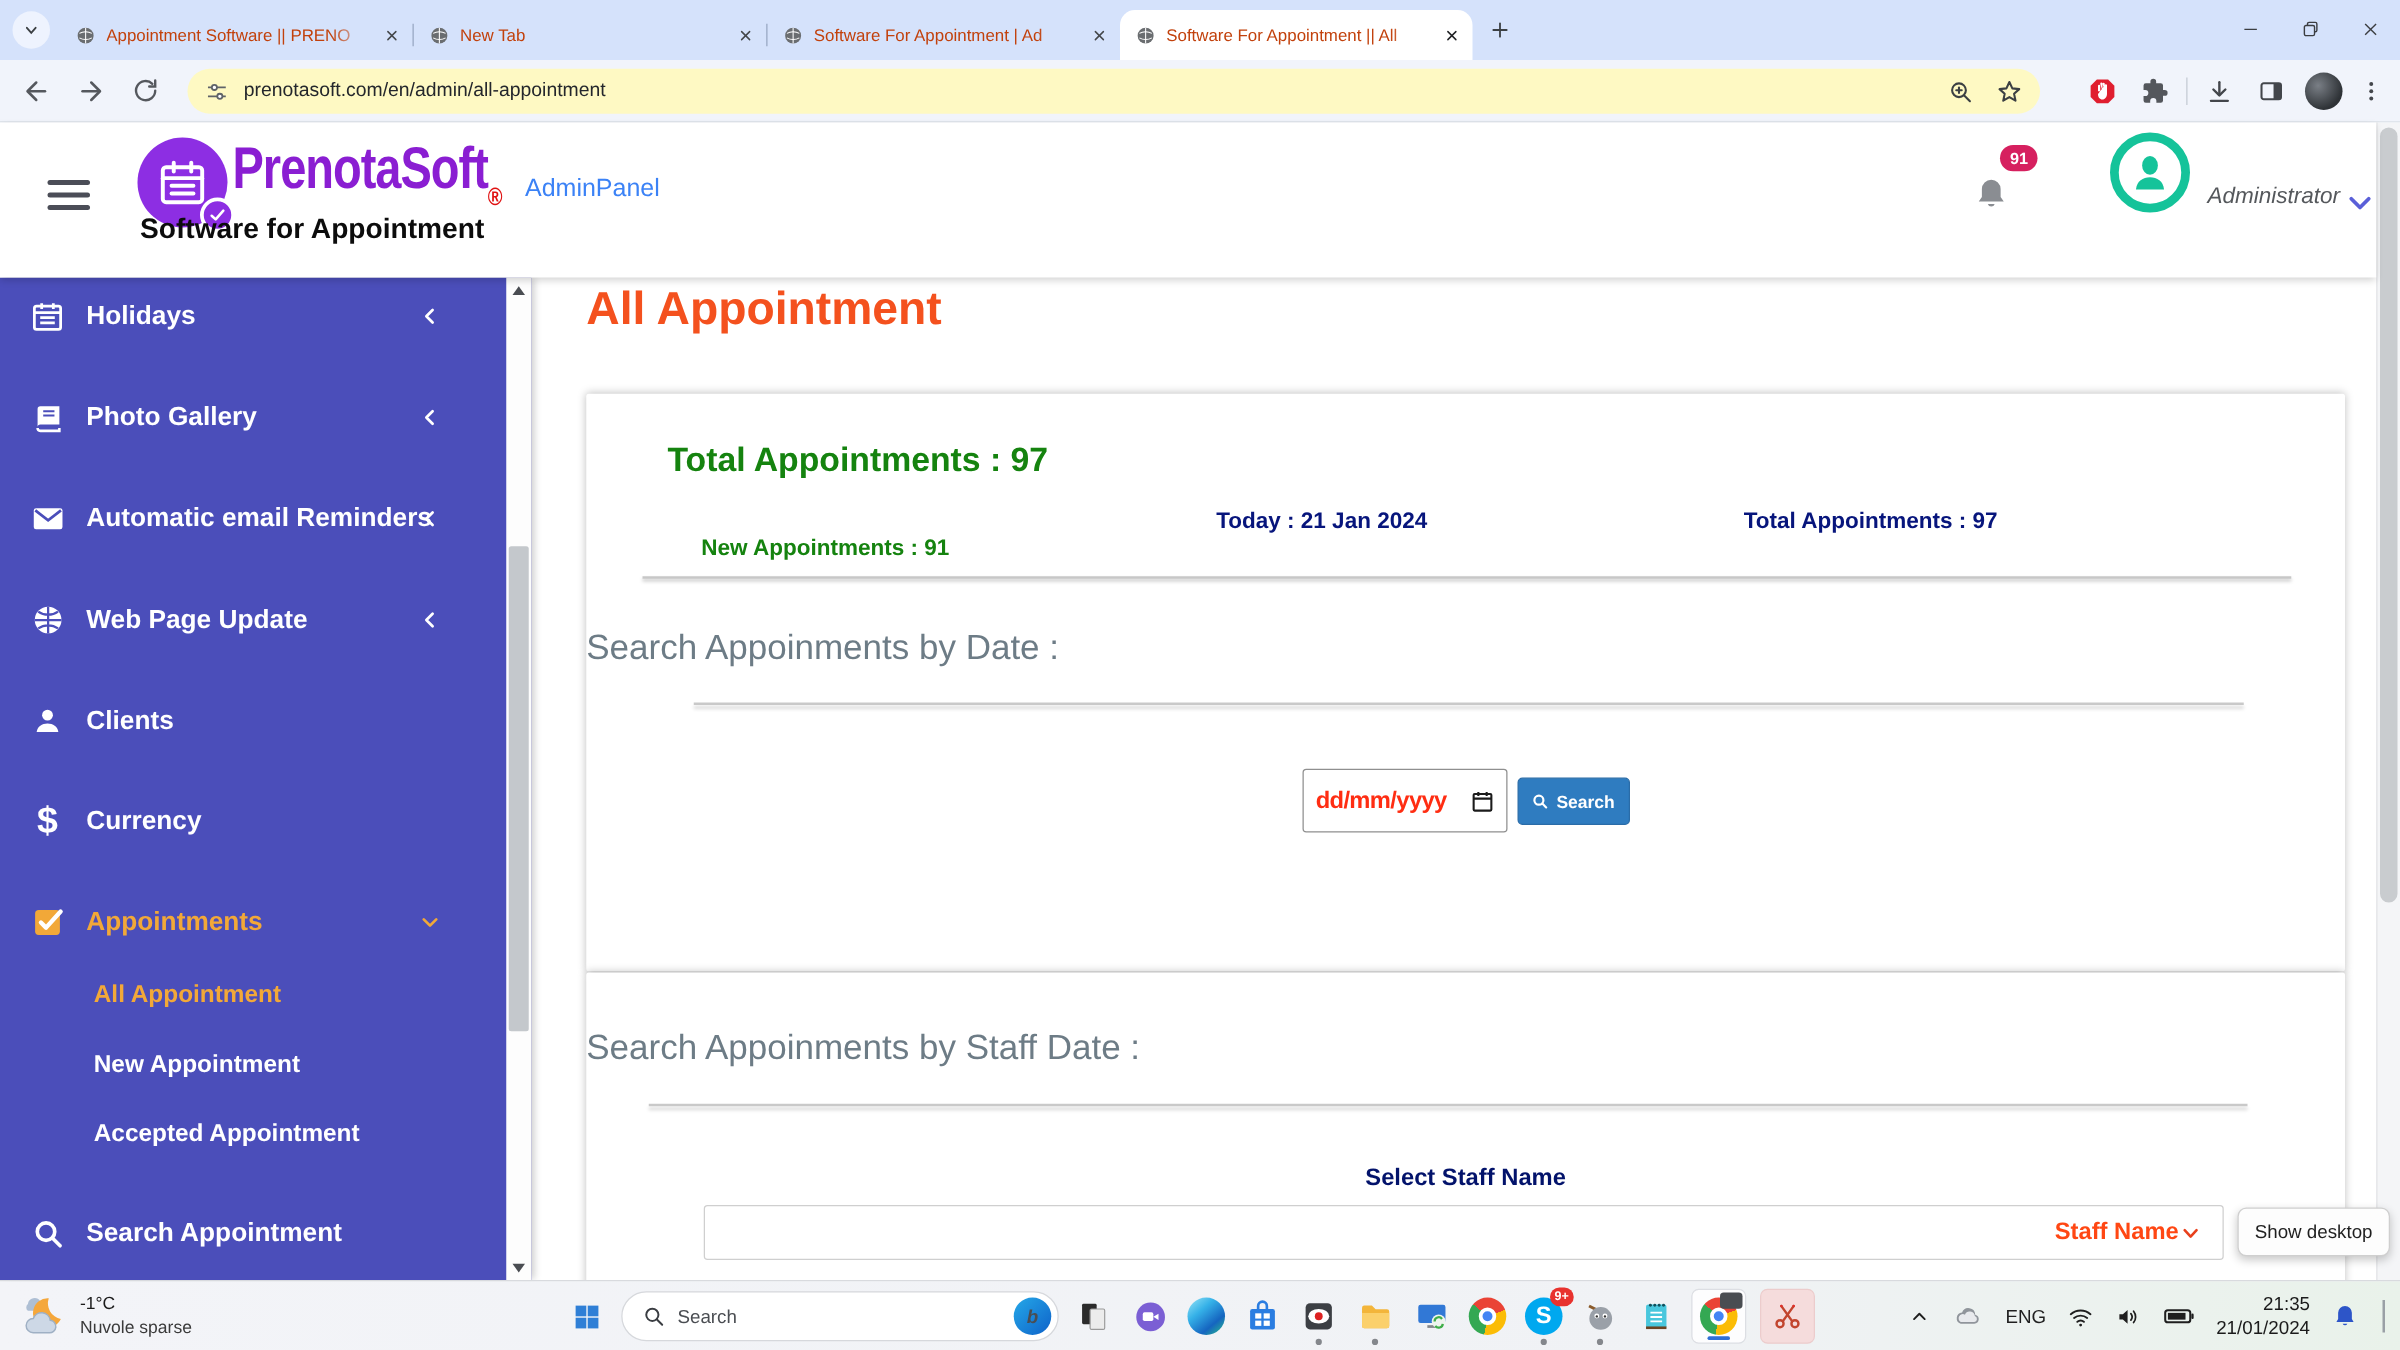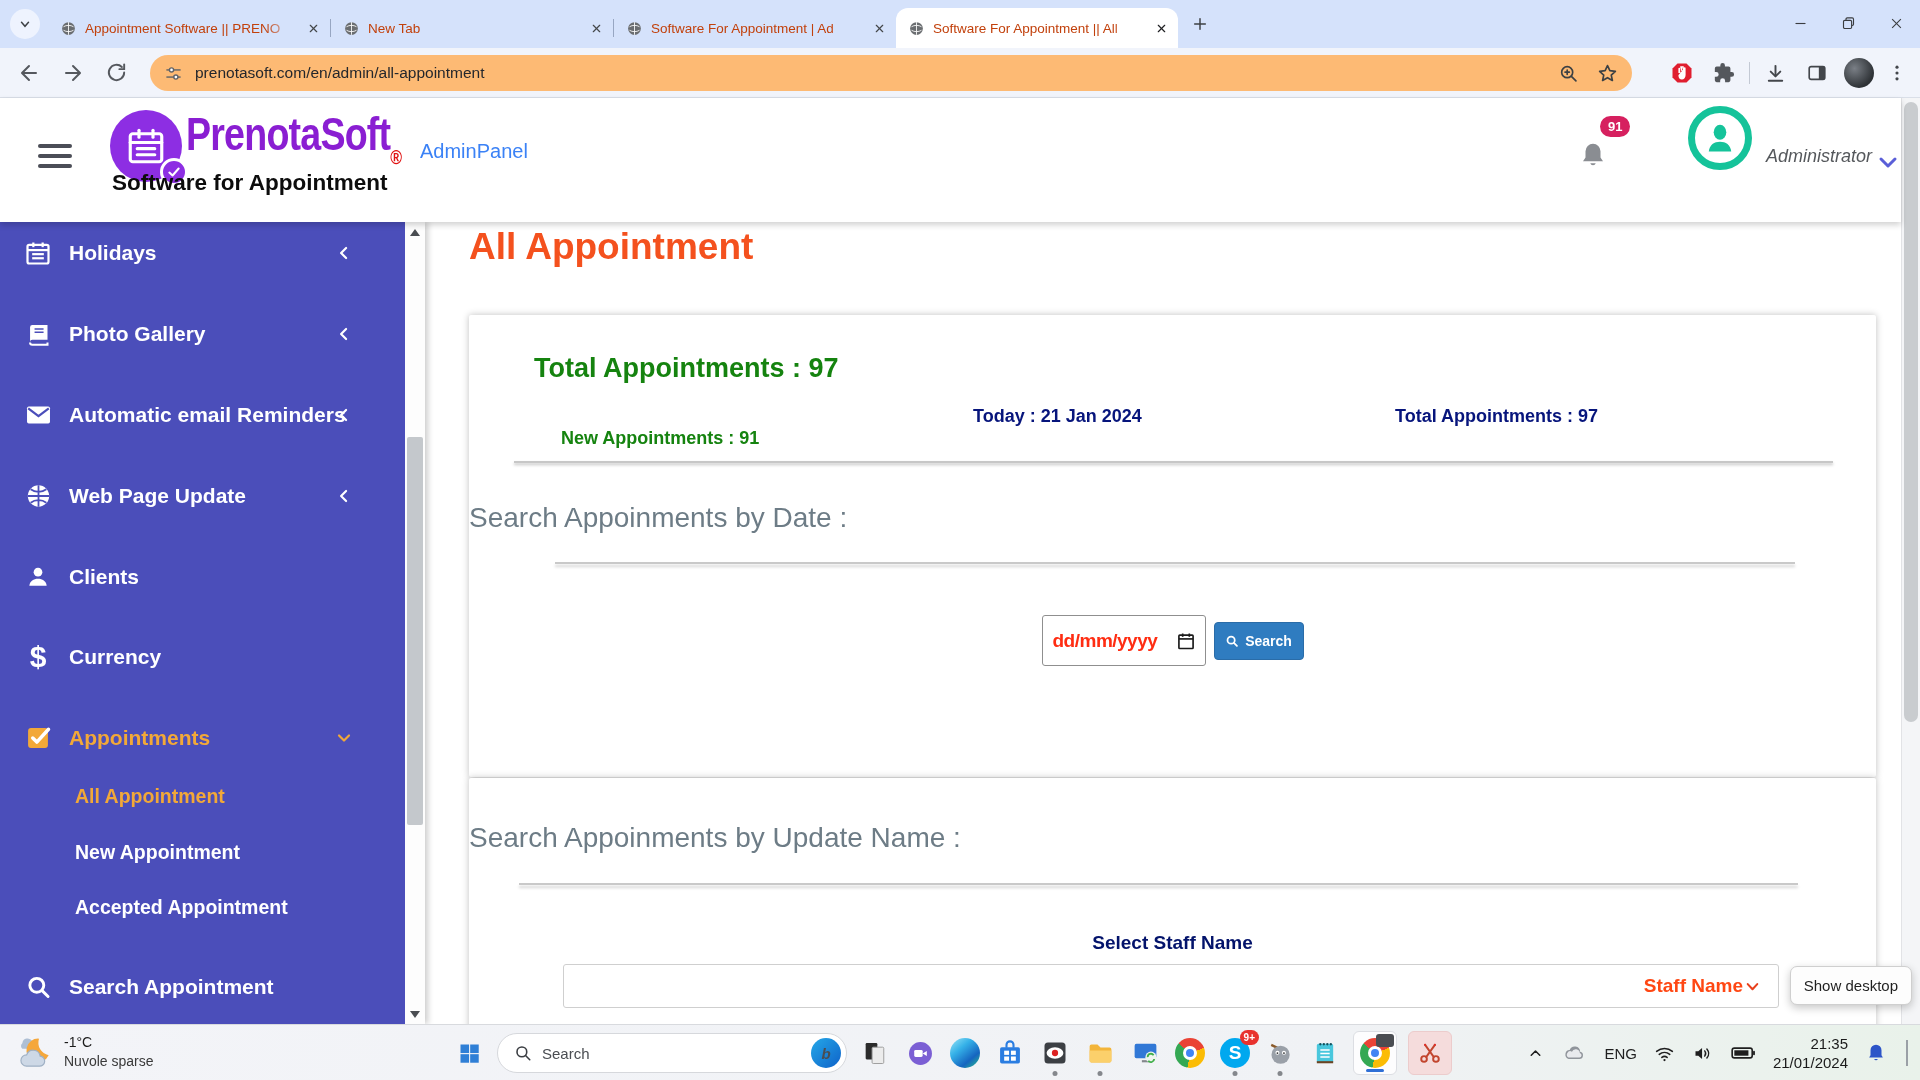--- a/index.html
+++ b/index.html
@@ -12,21 +12,21 @@
 .tab{position:relative;width:282px;height:40px;display:flex;align-items:center;gap:8px;padding:0 8px 0 12px;color:#c2410c;font-size:13.5px;flex:none;cursor:pointer}
 .tab .t-title{white-space:nowrap;overflow:hidden;flex:1;-webkit-mask-image:linear-gradient(90deg,#000 85%,transparent);mask-image:linear-gradient(90deg,#000 85%,transparent)}
 .tab.active{background:#fff;border-radius:12px 12px 0 0}
 .tab-sep{width:1px;height:18px;background:#97a6c2;margin-bottom:11px;flex:none}
 .tab-close{width:18px;height:18px;border-radius:50%;display:flex;align-items:center;justify-content:center;flex:none}
 .newtab-btn{width:28px;height:28px;margin:0 0 10px 8px;display:flex;align-items:center;justify-content:center;border-radius:50%}
 .win-controls{position:absolute;right:0;top:0;height:46px;display:flex}
 .win-btn{width:48px;height:46px;display:flex;align-items:center;justify-content:center}
 .toolbar{position:absolute;left:0;top:48px;width:1920px;height:50px;background:#f1f4fb;border-bottom:1px solid #dadfe8}
 .nav-ic{position:absolute;top:13px;width:24px;height:24px;color:#55585e}
-.omnibox{position:absolute;left:150px;top:7px;width:1482px;height:36px;background:#fdba74;border-radius:18px;display:flex;align-items:center;padding:0 14px 0 14px}
+.omnibox{position:absolute;left:150px;top:7px;width:1482px;height:36px;background:#fef9c3;border-radius:18px;display:flex;align-items:center;padding:0 14px 0 14px}
 .omni-url{font-size:15.5px;color:#24272c;margin-left:12px;flex:1}
 .omni-right{display:flex;align-items:center;gap:18px}
 .tb-right{position:absolute;right:6px;top:0;height:50px;display:flex;align-items:center}
 .tb-icbox{width:42px;height:50px;display:flex;align-items:center;justify-content:center;color:#43464b}
 .tb-divider{width:1px;height:22px;background:#c3c9d4;margin:0 4px}
 .profile-ball{width:30px;height:30px;border-radius:50%;background:radial-gradient(circle at 35% 35%,#7a7f86,#2e3236 70%)}
 
 
 .site-header{position:absolute;left:0;top:98px;width:1901px;height:124px;background:#fff;box-shadow:0 3px 6px rgba(0,0,0,.18);z-index:5}
 .hamburger{position:absolute;left:38px;top:46px;width:34px;cursor:pointer}
@@ -514,21 +514,21 @@
               <circle cx="10.5" cy="10.5" r="6.2"></circle>
               <line x1="15.2" y1="15.2" x2="20.5" y2="20.5"></line>
             </svg>
           </span>
         <span>Search</span>
       </div>
     </div>
   </div>
 
   <div class="card card2">
-    <div class="sec-heading" style="top:44px">Search Appoinments by Update Name :</div>
+    <div class="sec-heading" style="top:44px">Search Appoinments by Staff Date :</div>
     <div class="hr2" style="left:50px;right:78px;top:105px"></div>
     <div class="staff-label">Select Staff Name</div>
     <div class="staff-select">
       <span class="staff-value">Staff Name</span>
       <span>
           <svg width="19" height="19" viewBox="0 0 24 24" fill="none" stroke="#e8401c" stroke-width="2.6" stroke-linecap="round" stroke-linejoin="round">
             <polyline points="6 9 12 15.5 18 9"></polyline>
           </svg>
         </span>
     </div>

